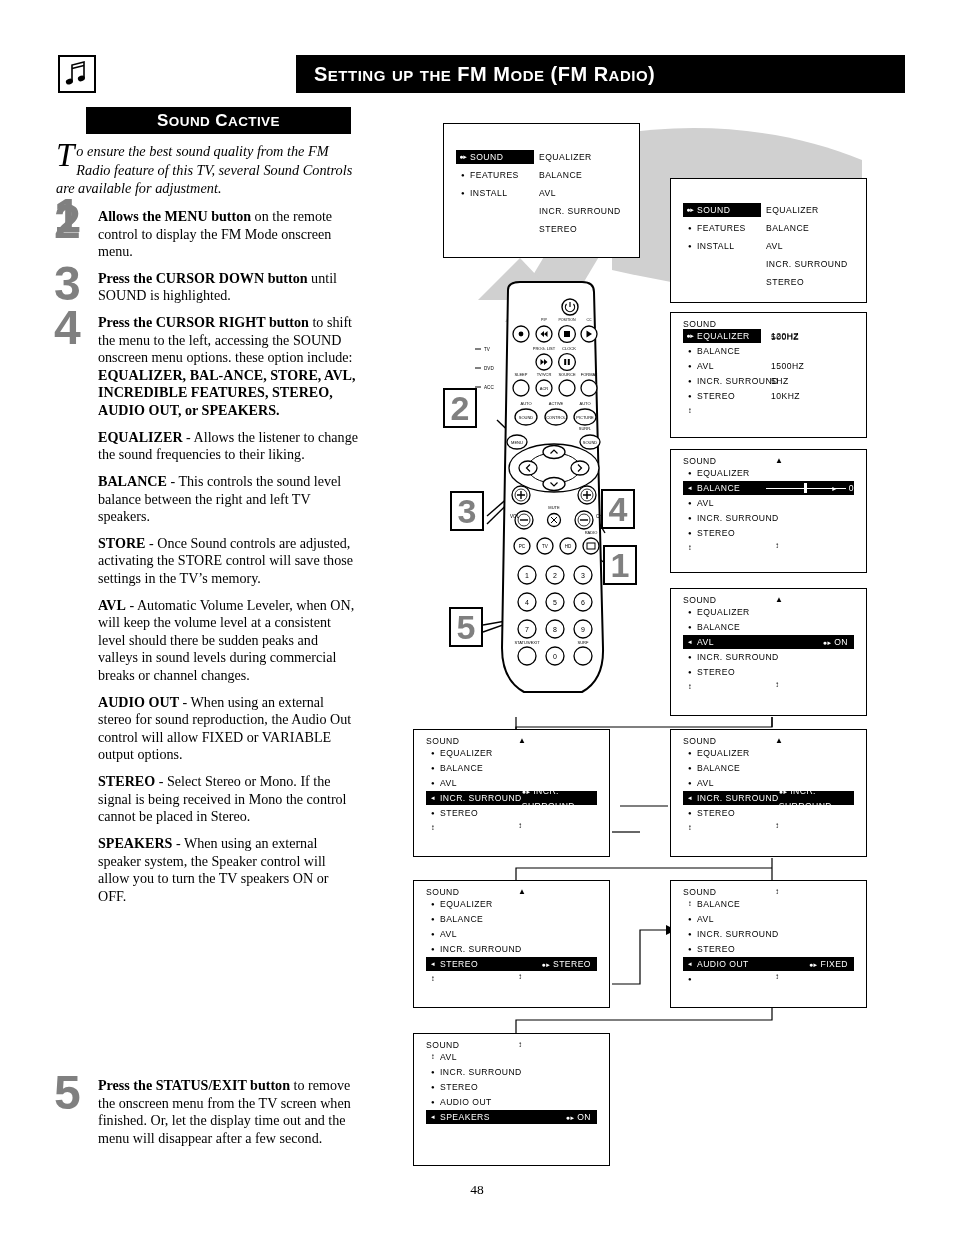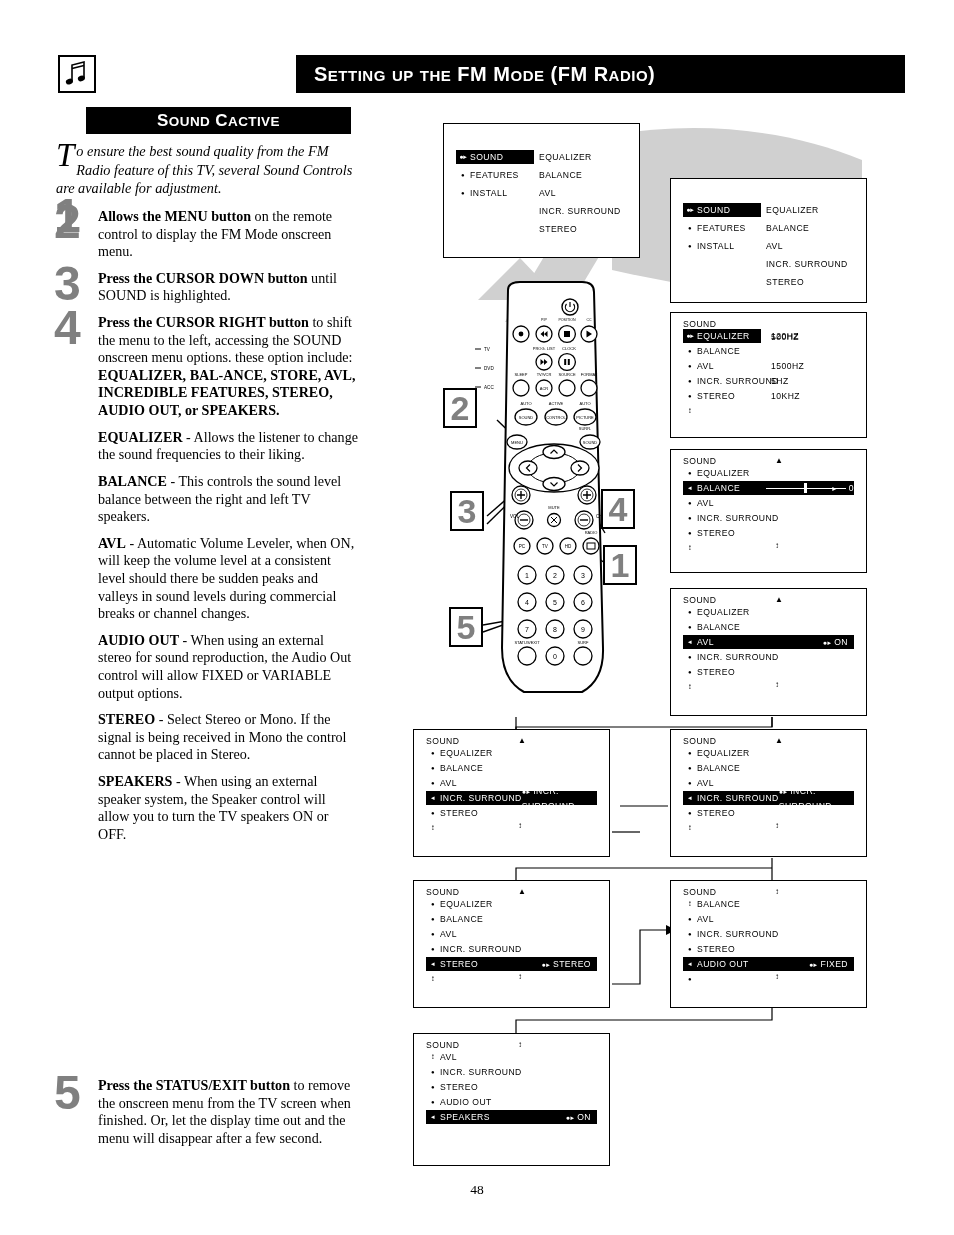--- a/index.html
+++ b/index.html
@@ -167,20 +167,23 @@
       <span class="step-num">4</span>
       <p class="ptext"><b>Press the CURSOR RIGHT button</b> to shift the menu to the left, accessing the SOUND onscreen menu options. these option include: <b>EQUALIZER, BAL-ANCE, STORE, AVL, INCREDIBLE FEATURES, STEREO, AUDIO OUT, or SPEAKERS.</b></p>
     </div>
     <div class="para-block">
       <p class="ptext"><b>EQUALIZER</b> - Allows the listener to change the sound frequencies to their liking.</p>
     </div>
     <div class="para-block">
       <p class="ptext"><b>BALANCE</b> - This controls the sound level balance between the right and left TV speakers.</p>
     </div>
     <div class="para-block">
+      <p class="ptext"><b>STORE</b> - Once Sound controls are adjusted, activating the STORE control will save those settings in the TV’s memory.</p>
+    </div>
+    <div class="para-block">
       <p class="ptext"><b>AVL</b> - Automatic Volume Leveler, when ON, will keep the volume level at a consistent level should there be sudden peaks and valleys in sound levels during commercial breaks or channel changes.</p>
     </div>
     <div class="para-block">
       <p class="ptext"><b>AUDIO OUT</b> - When using an external stereo for sound reproduction, the Audio Out control will allow FIXED or VARIABLE output options.</p>
     </div>
     <div class="para-block">
       <p class="ptext"><b>STEREO</b> - Select Stereo or Mono. If the signal is being received in Mono the control cannot be placed in Stereo.</p>
     </div>
     <div class="para-block">
       <p class="ptext"><b>SPEAKERS</b> - When using an external speaker system, the Speaker control will allow you to turn the TV speakers ON or OFF.</p>

